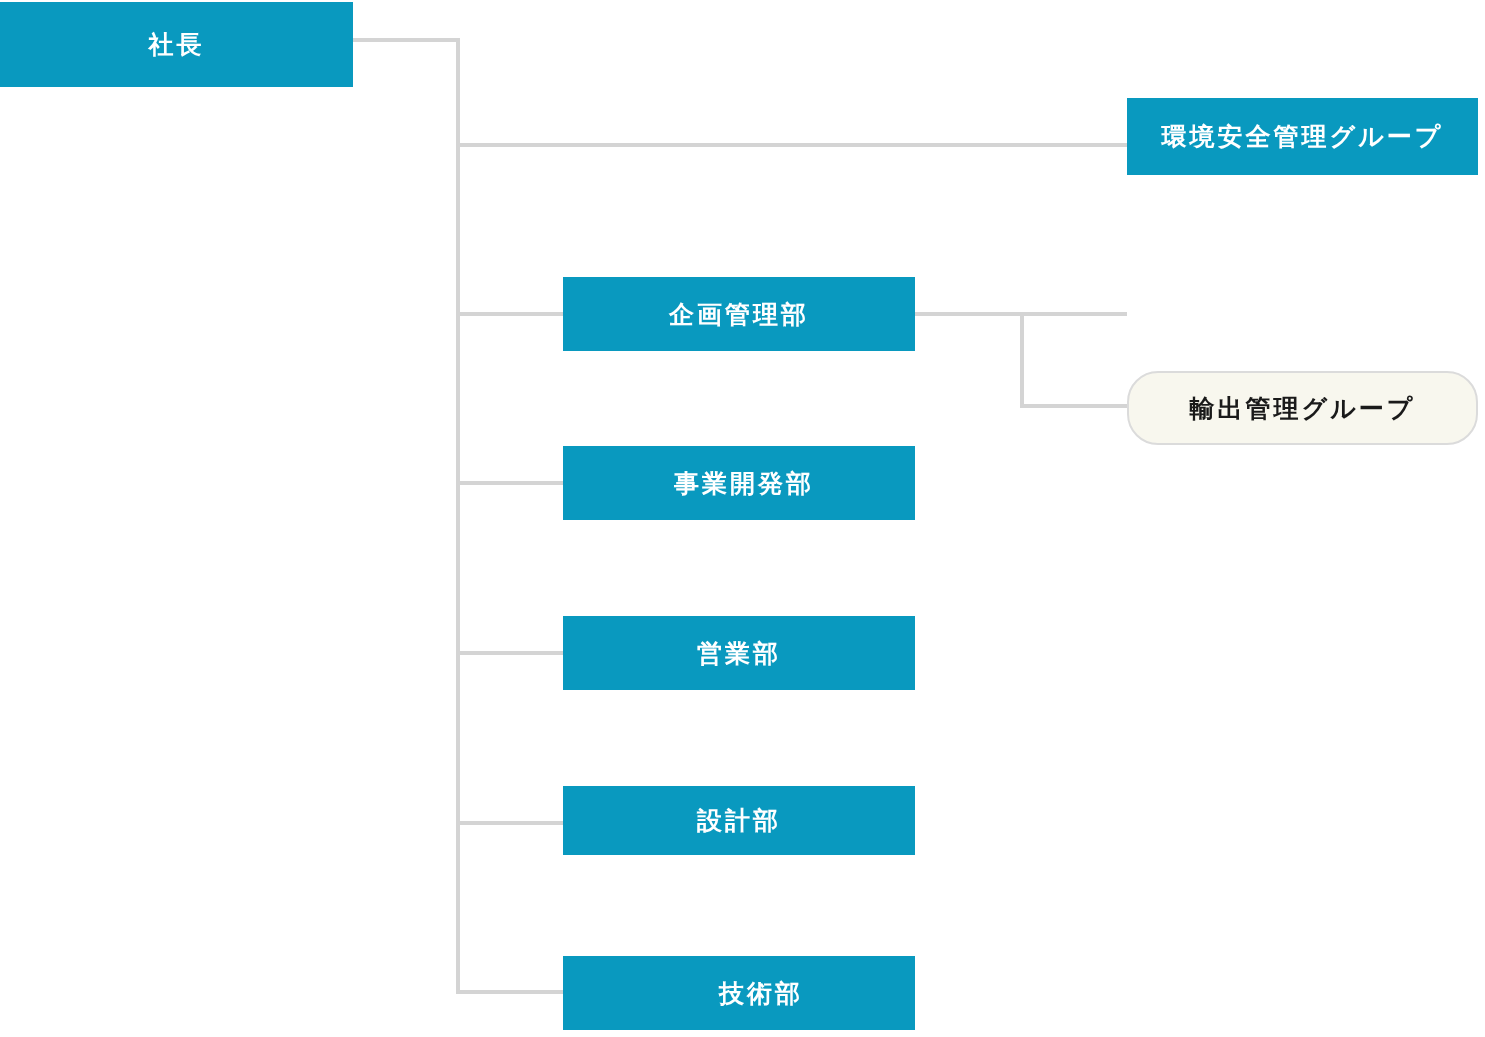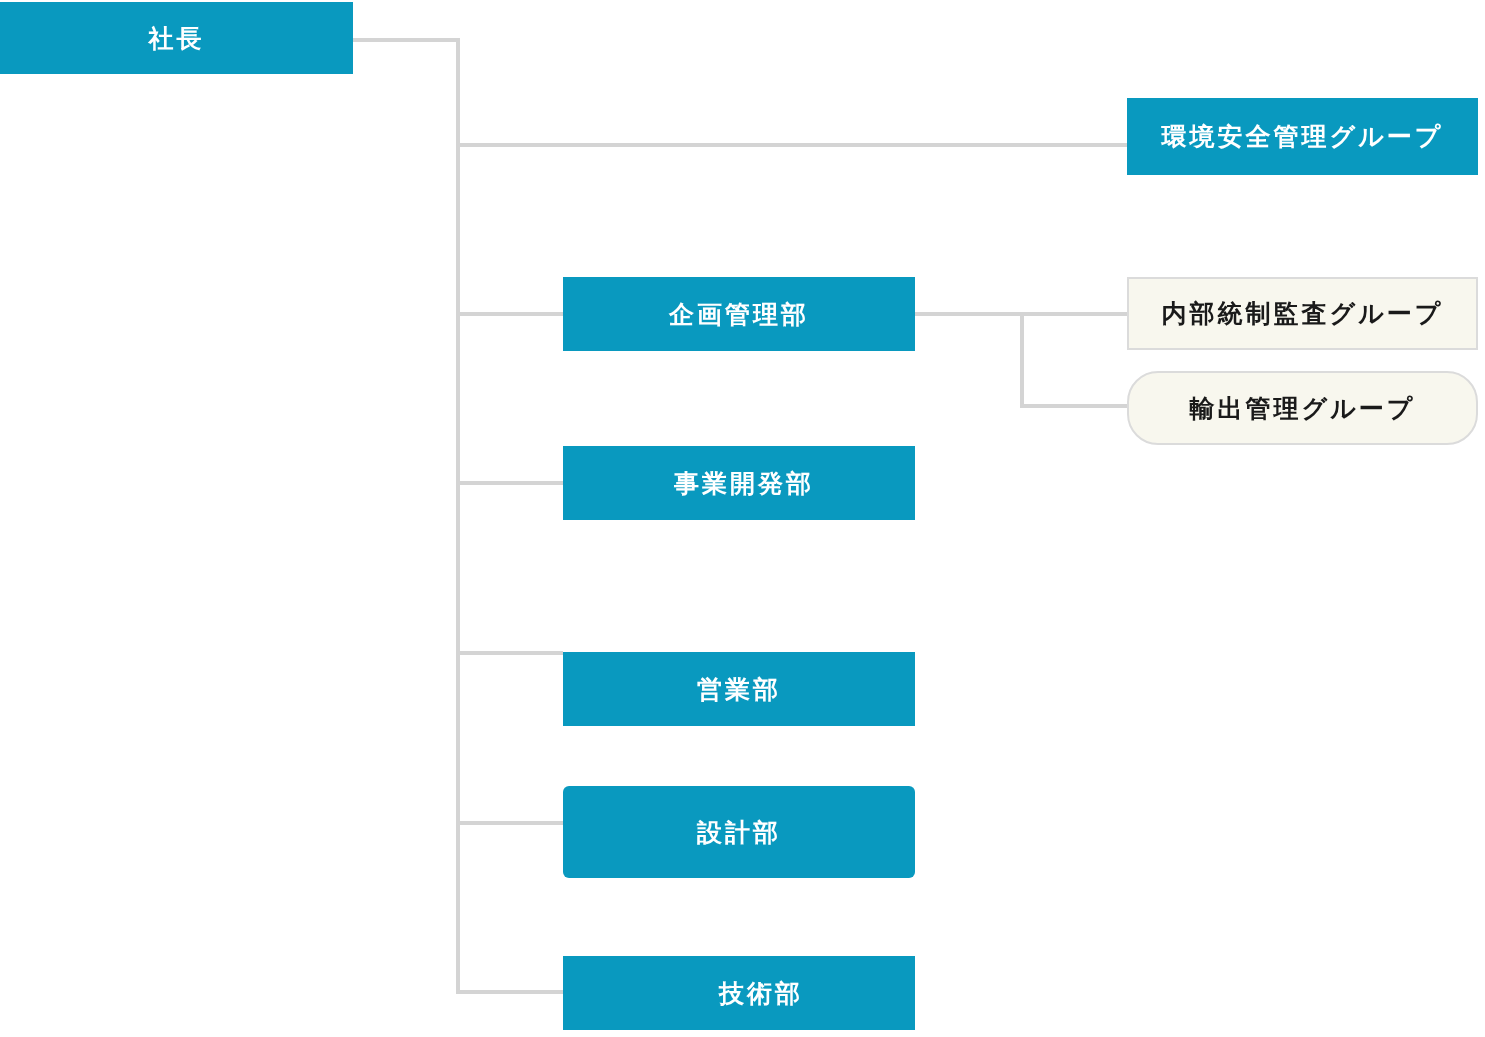--- a/index.html
+++ b/index.html
@@ -53,49 +53,46 @@
   <div class="line h" style="left:456px; top:143px; width:671px;"></div>
   <div class="line h" style="left:456px; top:312px; width:107px;"></div>
   <div class="line h" style="left:915px; top:312px; width:212px;"></div>
   <div class="line v" style="left:1020px; top:312px; height:96px;"></div>
   <div class="line h" style="left:1020px; top:404px; width:107px;"></div>
   <div class="line h" style="left:456px; top:481px; width:107px;"></div>
   <div class="line h" style="left:456px; top:651px; width:107px;"></div>
   <div class="line h" style="left:456px; top:821px; width:107px;"></div>
   <div class="line h" style="left:456px; top:990px; width:107px;"></div>
 
-  <div class="node primary" style="left:0px; top:2px; width:353px; height:72px;">
+  <div class="node primary" style="left:0px; top:2px; width:353px; height:85px;">
     <span>社長</span>
   </div>
 
   <div class="node primary" style="left:1127px; top:98px; width:351px; height:77px;">
     <span>環境安全管理グループ</span>
   </div>
 
   <div class="node primary" style="left:563px; top:277px; width:352px; height:74px;">
     <span>企画管理部</span>
   </div>
 
-  <div class="node secondary" style="left:1127px; top:277px; width:351px; height:73px;">
-    <span>内部統制監査グループ</span>
-  </div>
 
   <div class="node secondary" style="left:1127px; top:371px; width:351px; height:74px;border-radius:31px;">
     <span>輸出管理グループ</span>
   </div>
 
   <div class="node primary" style="left:563px; top:446px; width:352px; height:74px;padding-left:10px;">
     <span>事業開発部</span>
   </div>
 
-  <div class="node primary" style="left:563px; top:616px; width:352px; height:74px;margin-top:36px;">
+  <div class="node primary" style="left:563px; top:616px; width:352px; height:74px;">
     <span>営業部</span>
   </div>
 
-  <div class="node primary" style="left:563px; top:786px; width:352px; height:92px;border-radius:6px;">
+  <div class="node primary" style="left:563px; top:786px; width:352px; height:69px;">
     <span>設計部</span>
   </div>
 
   <div class="node primary" style="left:563px; top:956px; width:352px; height:74px;padding-left:44px;">
     <span>技術部</span>
   </div>
 
 </div>
 
 </body></html>

